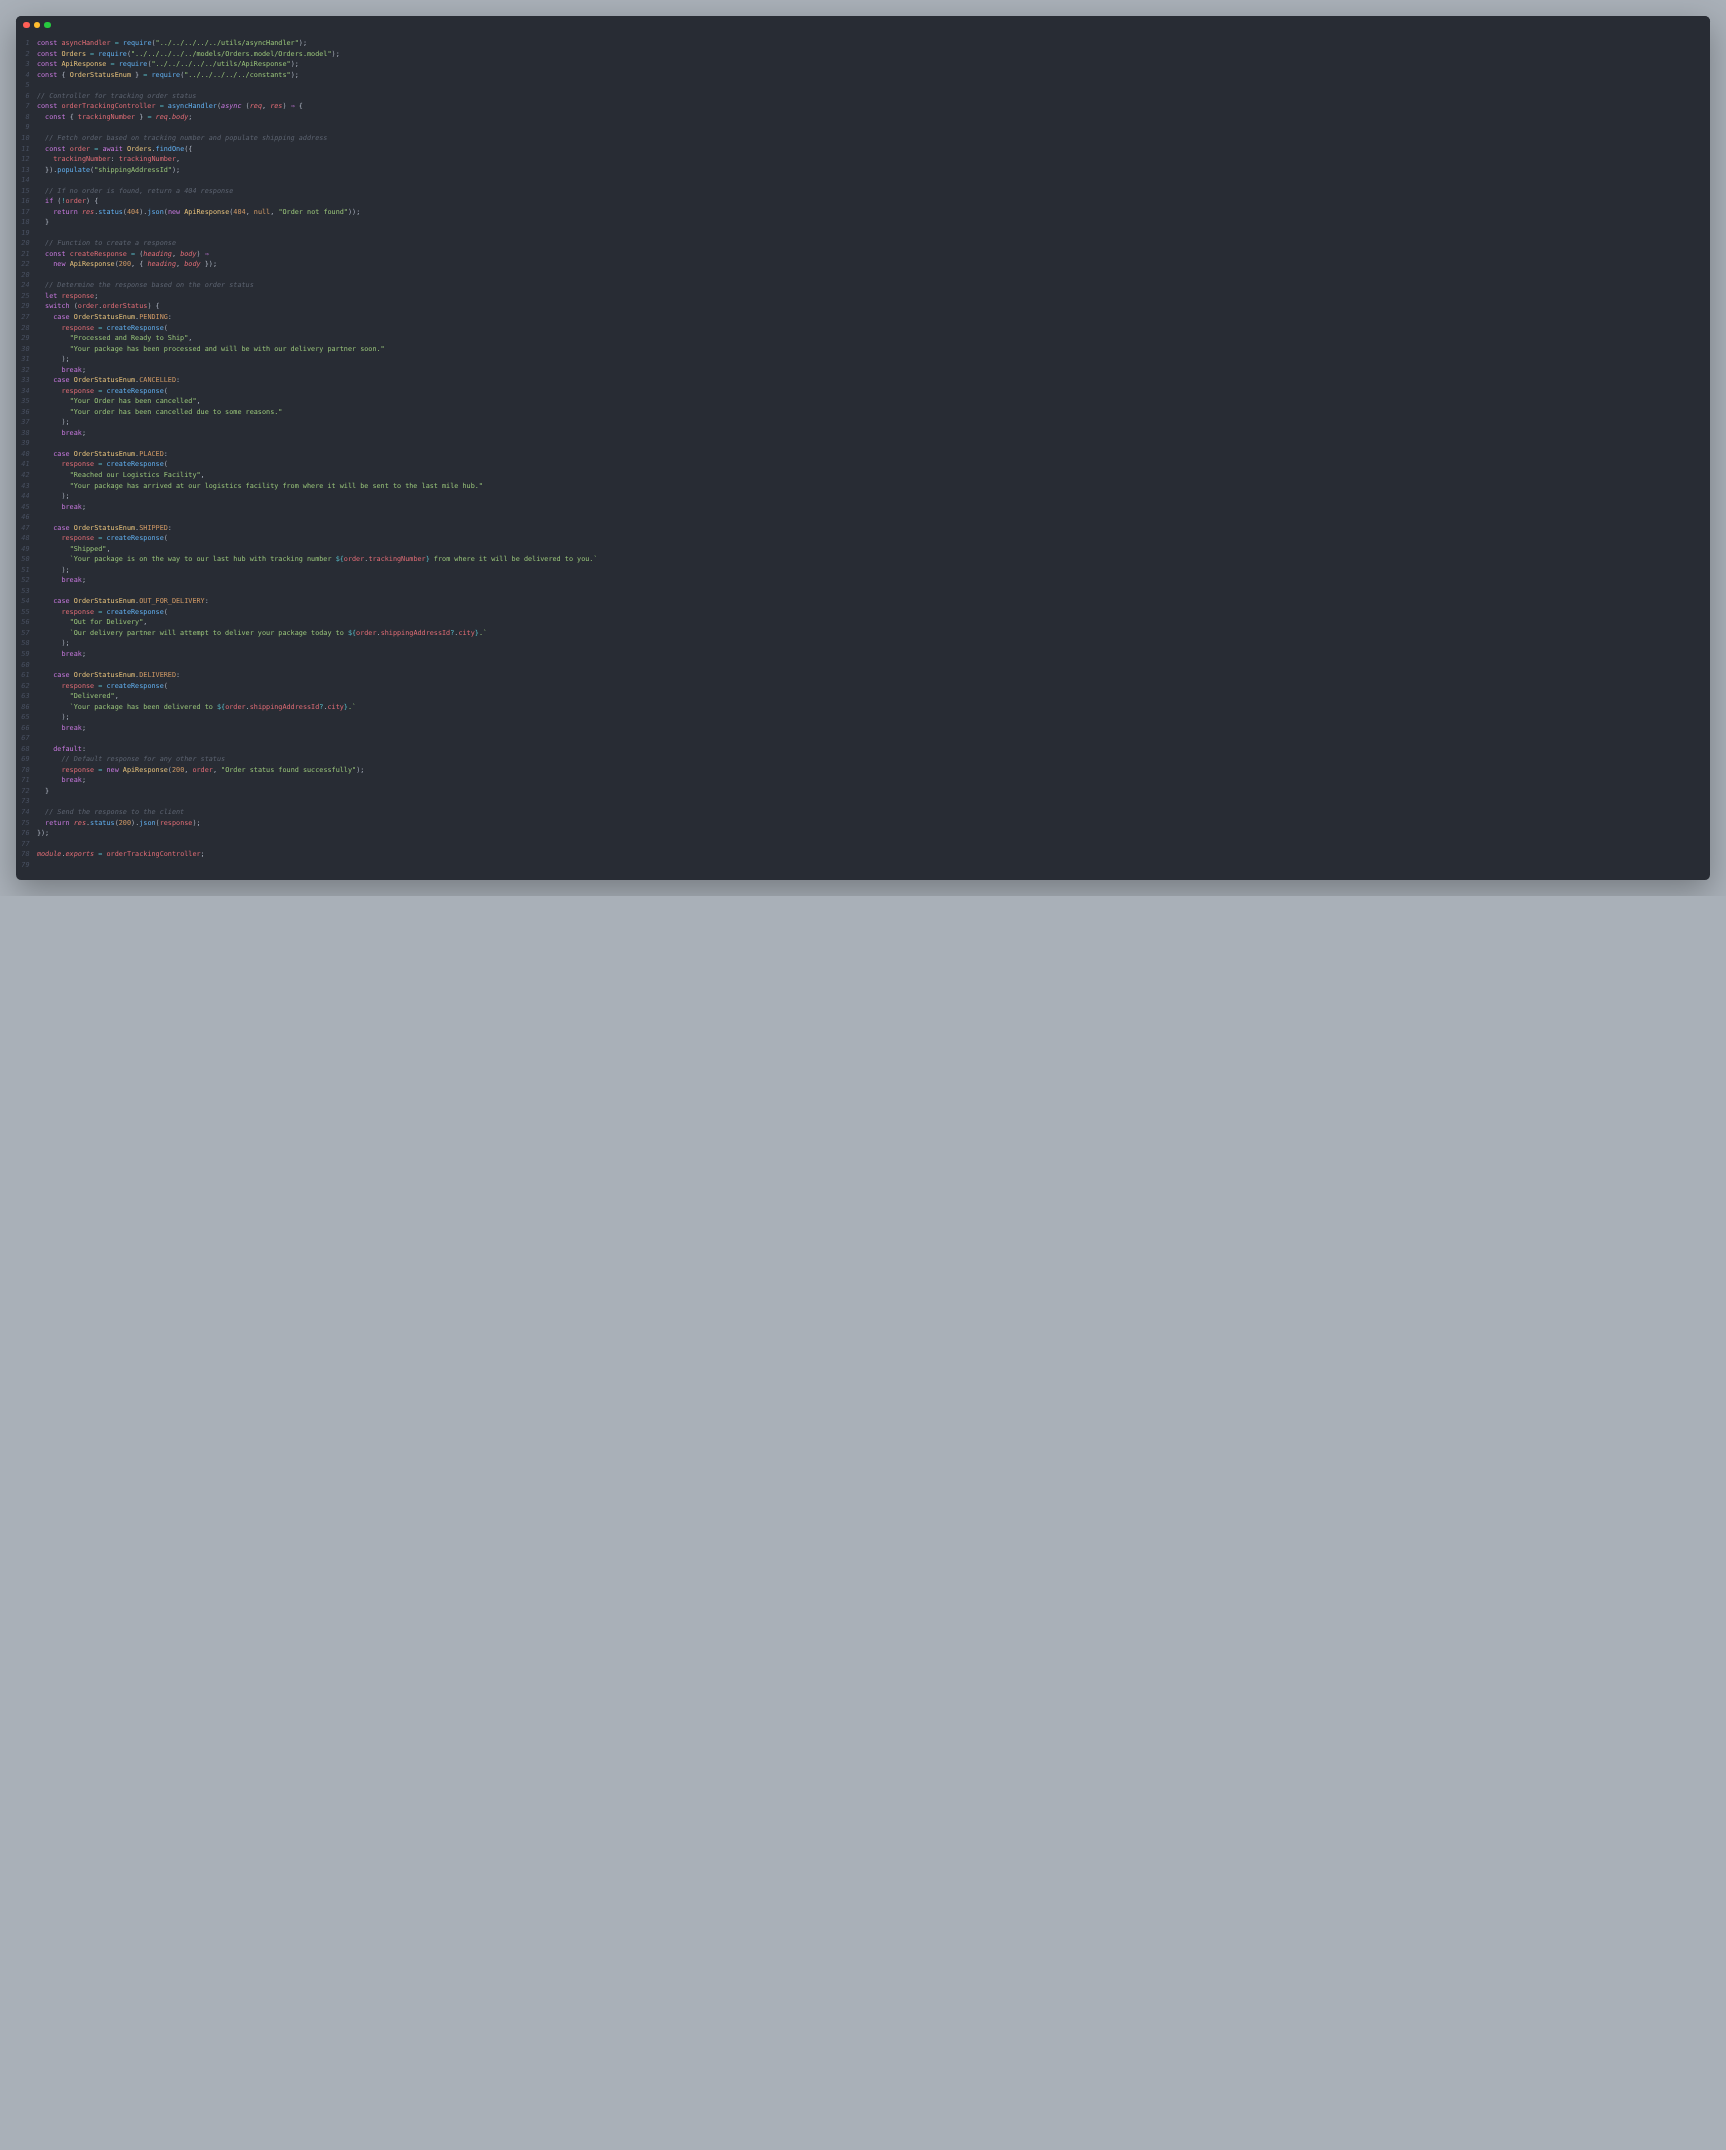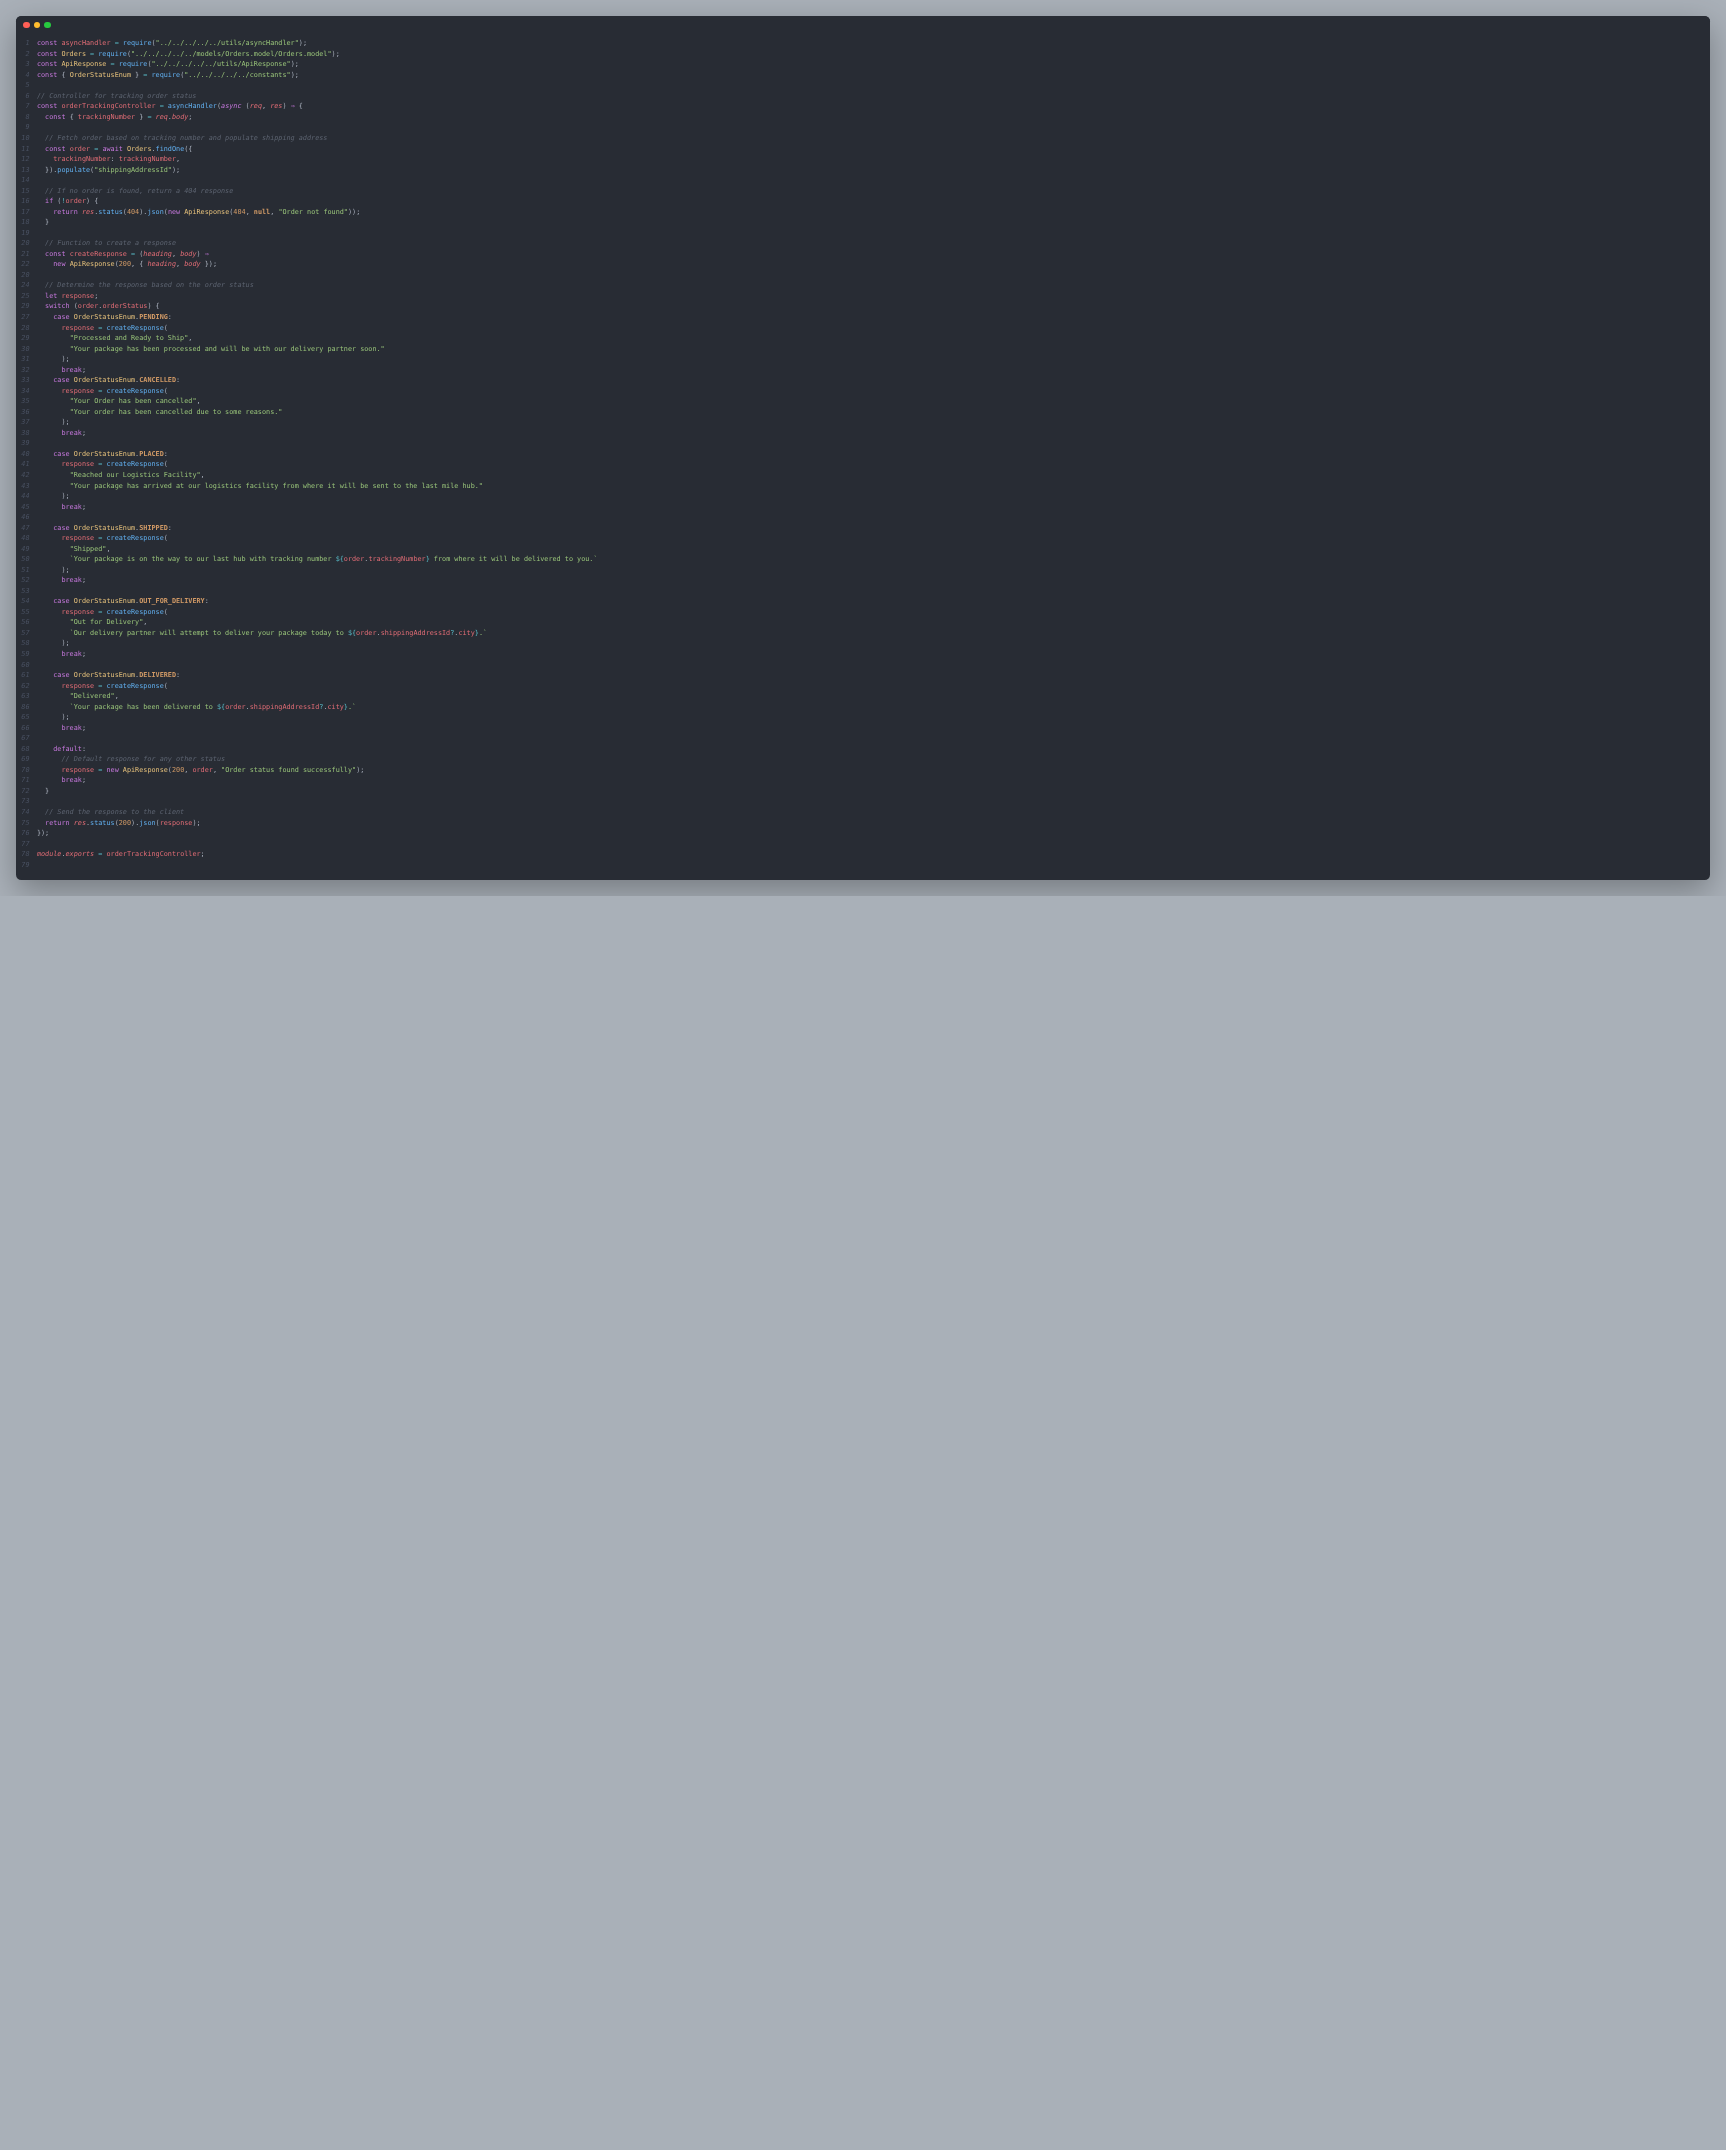--- a/index.html
+++ b/index.html
@@ -50,21 +50,21 @@
   .line { height: 1.55em; }
   .gline { height: 1.55em; }
 
   
   .kw   { color: #c678dd; }              
   .kw-i { color: #c678dd; font-style: italic; } 
   .fn   { color: #61afef; }              
   .var  { color: #e06c75; }              
   .str  { color: #98c379; }              
   .num  { color: #d19a66; }              
-  .cnst { color: #d19a66; font-weight: bold; }              
+  .cnst { color: #d19a66; }              
   .cmt  { color: #5c6370; font-style: italic; }
   .pun  { color: #abb2bf; }
   .op   { color: #56b6c2; }              
   .it   { font-style: italic; text-align: right; }
   .obj  { color: #e5c07b; margin-top: 36px; }
 </style>
 </head>
 <body>
 
 <div class="window">

